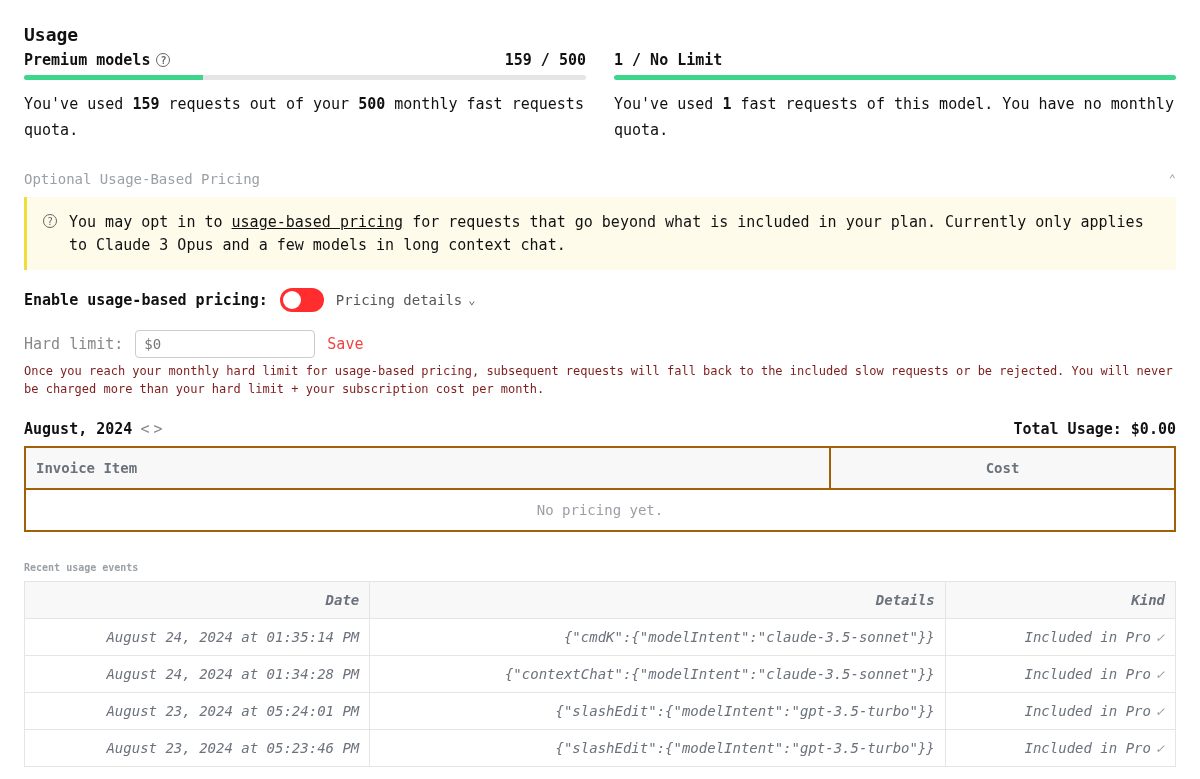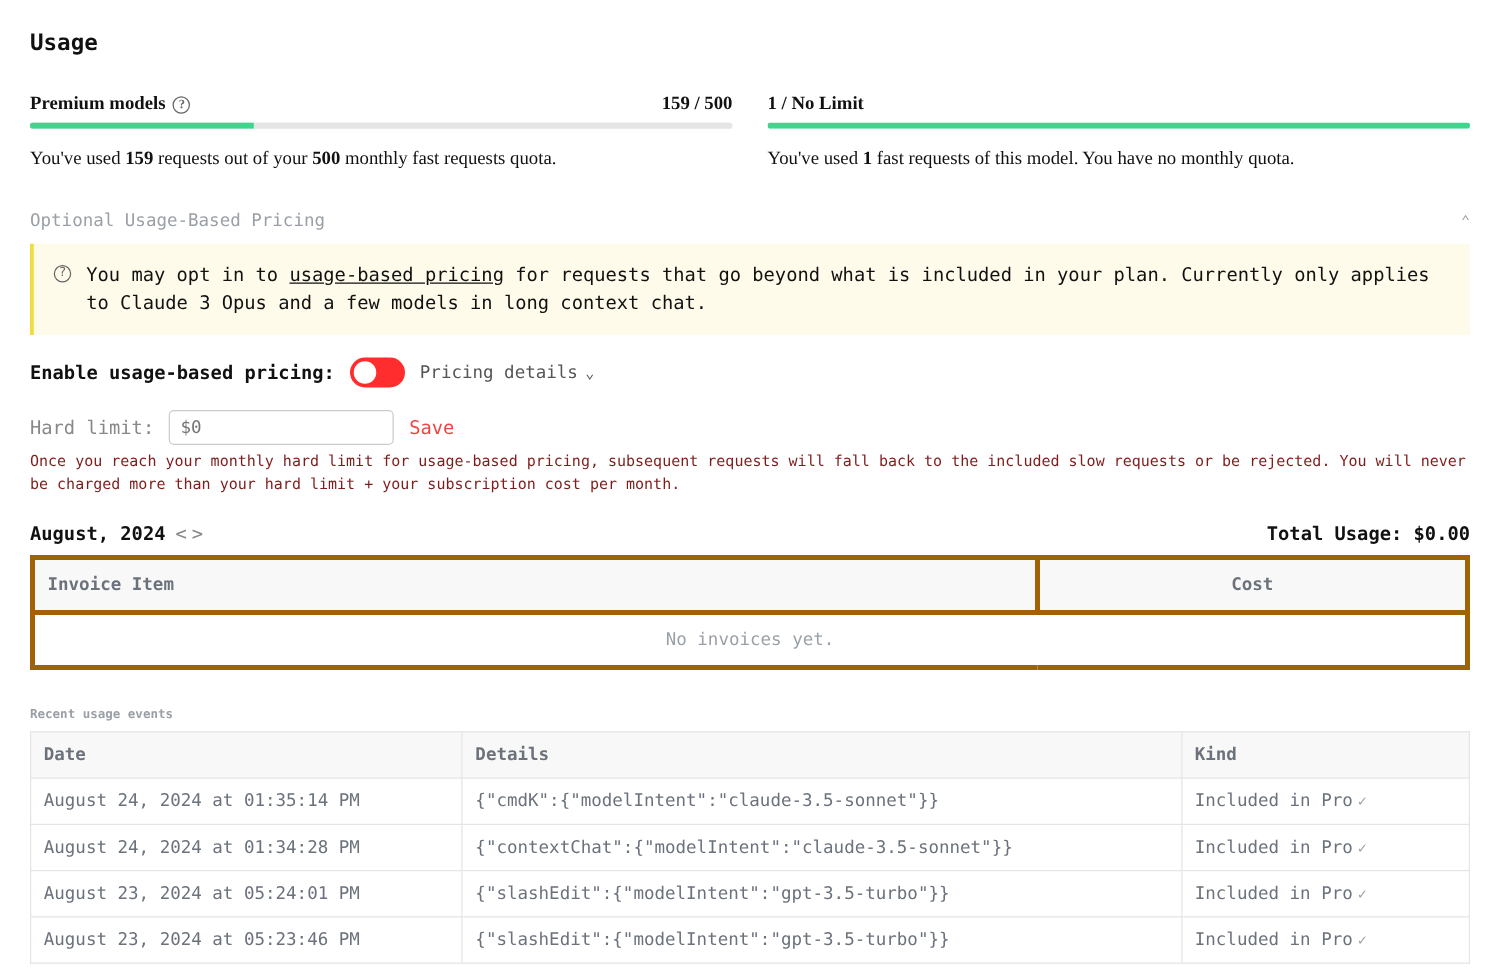--- a/index.html
+++ b/index.html
@@ -7,26 +7,25 @@
   font-family: ui-monospace, SFMono-Regular, "SF Mono", Menlo, Consolas, monospace;
   font-size: 14px;
   color: #111;
   background: #fff;
   width: 1200px;
   padding: 24px;
 }
 h2.section-title {
   font-weight: 700;
   font-size: 18px;
-  margin-bottom: 30px;
+  margin-bottom: 6px;
 }
 .two-col {
   display: flex;
   gap: 28px;
-  font-family: Liberation Serif, serif;
 }
 .col {
   flex: 1;
 }
 .row-sb {
   display: flex;
   justify-content: space-between;
   align-items: baseline;
 }
 .model-title {
@@ -171,21 +170,21 @@
   gap: 4px;
 }
 .month-arrows span { cursor: pointer; }
 .total-usage { font-weight: 700; }
 table.inv {
   width: 100%;
   border-collapse: collapse;
   margin-top: 8px;
 }
 table.inv th, table.inv td {
-  border: 4px solid #a16207;
+  border: 2px solid #a16207;
   padding: 12px 10px;
   text-align: left;
 }
 table.inv th {
   background: #f8f8f8;
   color: #6b727c;
   font-weight: 600;
 }
 table.inv th.cost { text-align: center; }
 table.inv td.empty {
@@ -199,23 +198,24 @@
   margin-bottom: 8px;
   font-weight: 700;
 }
 table.events {
   width: 100%;
   border-collapse: collapse;
 }
 table.events th, table.events td {
   border: 1px solid #e5e5e5;
   padding: 10px 10px;
-  text-align: left;
+  text-align: right;
   color: #6b727c;
   font-size: 14px;
+  font-style: italic;
 }
 table.events th {
   background: #f8f8f8;
   font-weight: 600;
 }
 .check { color: #9aa0a6; margin-left: 4px; font-size: 12px; }
 </style>
 </head>
 <body>
 
@@ -297,21 +297,21 @@
 
 <table class="inv">
   <thead>
     <tr>
       <th style="width:70%">Invoice Item</th>
       <th class="cost">Cost</th>
     </tr>
   </thead>
   <tbody>
     <tr>
-        <td colspan="2" class="empty">No invoices yet.</td>
+        <td colspan="2" class="empty">No pricing yet.</td>
       </tr>
   </tbody>
 </table>
 
 <div class="recent-title">Recent usage events</div>
 
 <table class="events">
   <thead>
     <tr>
       <th style="width:30%">Date</th>

